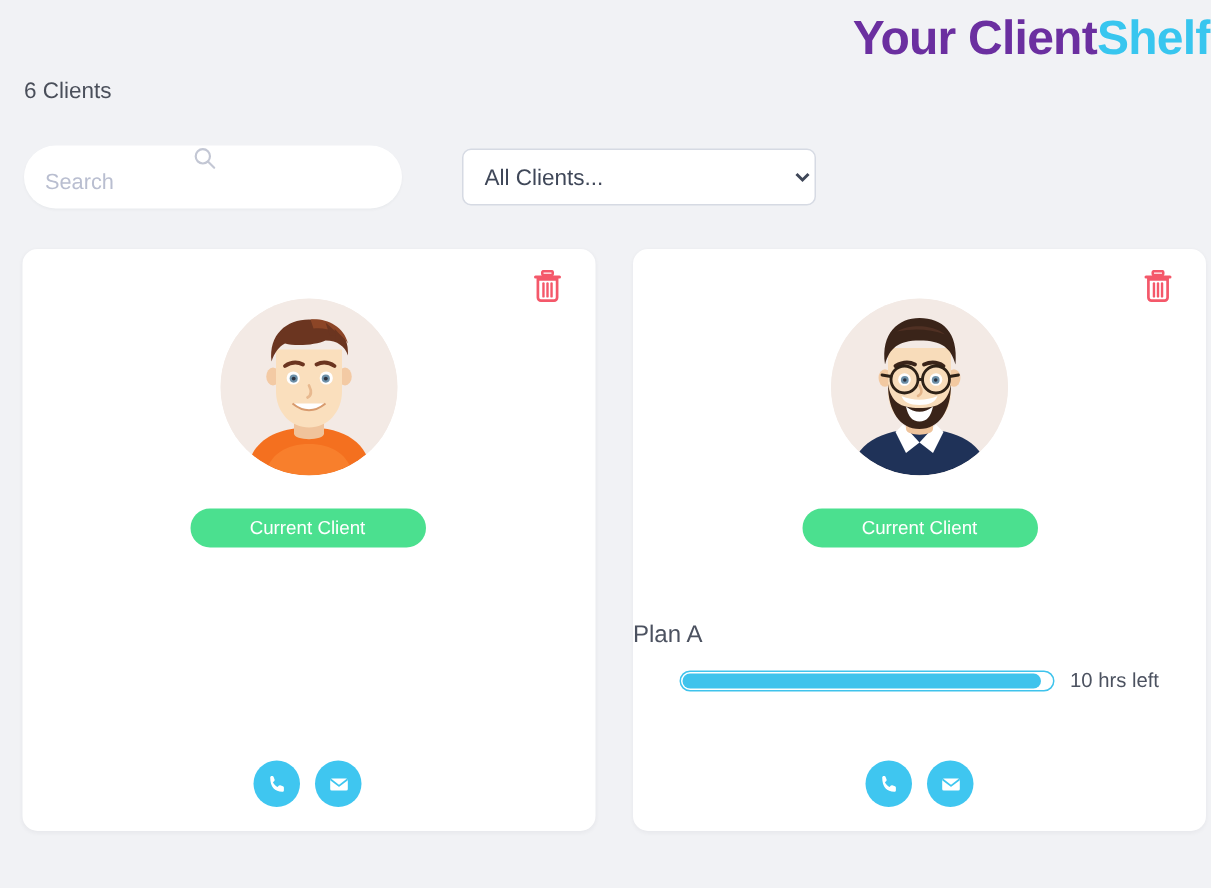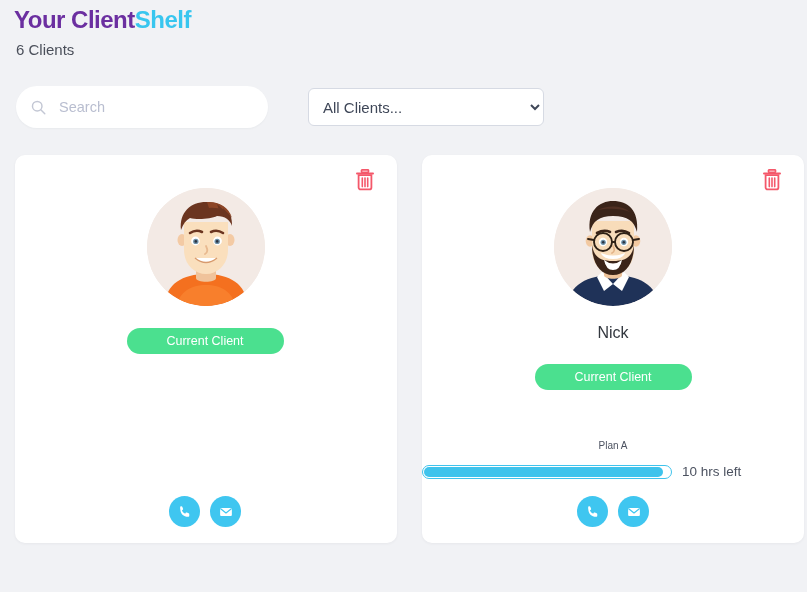--- a/index.html
+++ b/index.html
@@ -13,25 +13,26 @@
     font-family: "Liberation Sans", sans-serif;
     overflow: hidden;
     position: relative;
   }
 
   
   .header {
     padding: 4px 0 0 14px;
   }
   .app-title {
-    font-size: 24px;
+    font-size: 32px;
     font-weight: bold;
     letter-spacing: -0.5px;
     margin: 0;
     line-height: 1.35;
+    text-align: right;
   }
   .title-primary { color: #6b2fa0; }
   .title-accent  { color: #38c6ef; }
   .client-count {
     font-size: 15px;
     color: #4a4f5a;
     margin: 5px 0 0 2px;
   }
 
   
@@ -43,20 +44,21 @@
   .search-wrap {
     width: 252px;
     height: 42px;
     background: #ffffff;
     border-radius: 22px;
     display: flex;
     align-items: center;
     padding: 0 14px;
     box-sizing: border-box;
     box-shadow: 0 1px 2px rgba(30,40,60,0.04);
+    flex-direction: column;
   }
   .search-icon {
     width: 17px;
     height: 17px;
     flex: 0 0 auto;
     margin-right: 12px;
     color: #c3c7d4;
   }
   .search-input {
     border: 0;
@@ -141,29 +143,28 @@
     color: #ffffff;
     font-size: 12.5px;
     border-radius: 20px;
     padding: 6px 0;
     width: 157px;
     text-align: center;
   }
   .badge-row.shift-left { padding-right: 2px; justify-content: center; }
 
   .plan-label {
-    text-align: center;
-    font-size: 10px;
+    font-size: 16px;
     color: #4c5260;
     margin-top: 50px;
   }
   .progress-row {
     display: flex;
     align-items: center;
-    justify-content: flex-start;
+    justify-content: center;
     margin-top: 13px;
     gap: 10px;
   }
   .progress-track {
     width: 250px;
     height: 14px;
     border: 1.5px solid #3fc3ec;
     border-radius: 9px;
     box-sizing: border-box;
     background: #ffffff;
@@ -373,21 +374,20 @@
           <circle cx="70" cy="54" r="9" fill="none" stroke="#2e2116" stroke-width="1.9"></circle>
           <line x1="58" y1="54" x2="61" y2="54" stroke="#2e2116" stroke-width="1.9"></line>
           <line x1="40" y1="52" x2="34" y2="51" stroke="#2e2116" stroke-width="1.9" stroke-linecap="round"></line>
           <line x1="79" y1="52" x2="85" y2="51" stroke="#2e2116" stroke-width="1.9" stroke-linecap="round"></line>
 
           <path d="M59 58 q3 5 -1 7" stroke="#e3b489" stroke-width="1.7" fill="none" stroke-linecap="round"></path>
         </g>
       </svg>
     </div>
 
-    <div class="client-name">Nick</div>
 
     <div class="badge-row">
       <div class="status-badge">Current Client</div>
     </div>
 
     <div class="plan-label">Plan A</div>
 
     <div class="progress-row">
       <div class="progress-track">
         <div class="progress-fill" style="width: 97%;"></div>

